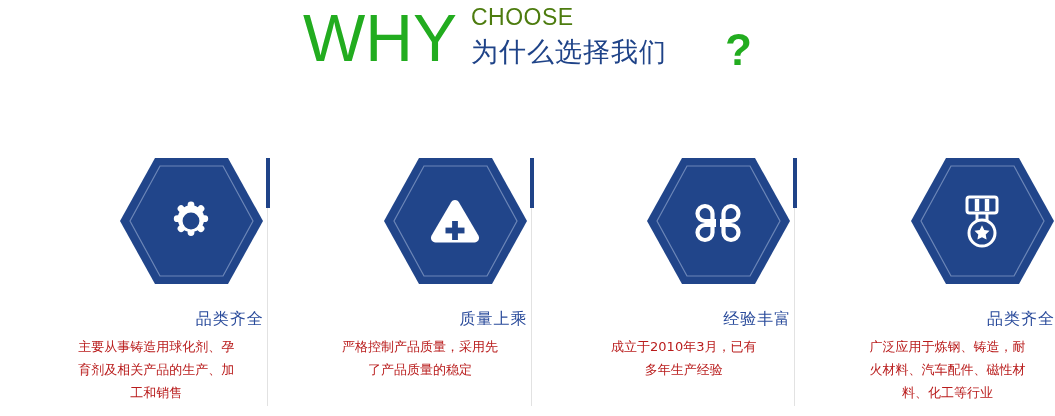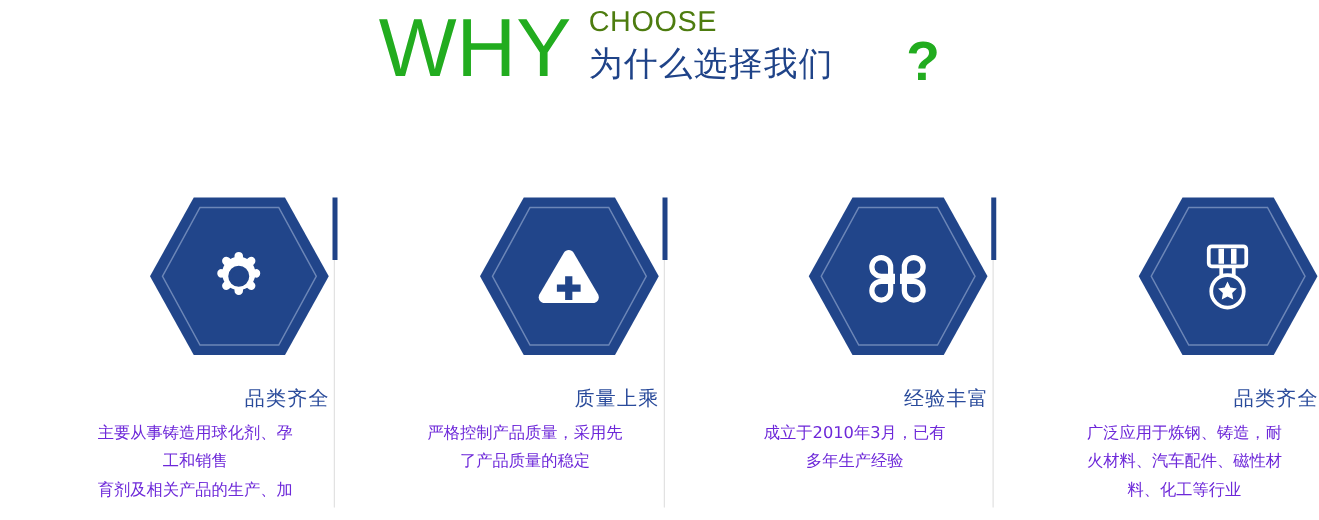--- a/index.html
+++ b/index.html
@@ -112,21 +112,21 @@
     font-size: 16px;
     line-height: 22px;
     color: #2a4b9b;
     font-family: "DejaVu Sans", "Liberation Sans", sans-serif;
     letter-spacing: 1px;
   }
   .card-desc {
     margin-top: 5px;
     font-size: 13px;
     line-height: 23px;
-    color: #6d28d9;
+    color: #b91c1c;
     text-align: center;
     width: 215px;
     font-family: "DejaVu Sans", "Liberation Sans", sans-serif;
     letter-spacing: 0px;
   }
 
   
   .divider {
     position: absolute;
     top: 8px;
@@ -189,22 +189,22 @@
           a3.4 3.4 0 1 1 0-6.8 h0.9 a16 16 0 0 1 1.4-3.3 l-0.7-0.7
           a3.4 3.4 0 1 1 4.8-4.8 l0.7 0.7 a16 16 0 0 1 3.3-1.4 v-0.9
           A3.4 3.4 0 0 1 24 4.5 Z
           M24 15.6 a8.4 8.4 0 1 0 0 16.8 a8.4 8.4 0 0 0 0-16.8 Z"></path>
           <circle cx="24" cy="24" r="5.4" fill="#21458a"></circle>
         </svg>
     </div>
     <div class="card-title">品类齐全</div>
     <div class="card-desc">
       <div>主要从事铸造用球化剂、孕</div>
+      <div>育剂及相关产品的生产、加</div>
       <div>工和销售</div>
-      <div>育剂及相关产品的生产、加</div>
     </div>
     <div class="divider">
       <div class="dv-top"></div>
       <div class="dv-bottom"></div>
     </div>
   </div>
 
   <div class="card">
     <div class="hex-wrap">
       <div class="hex">

